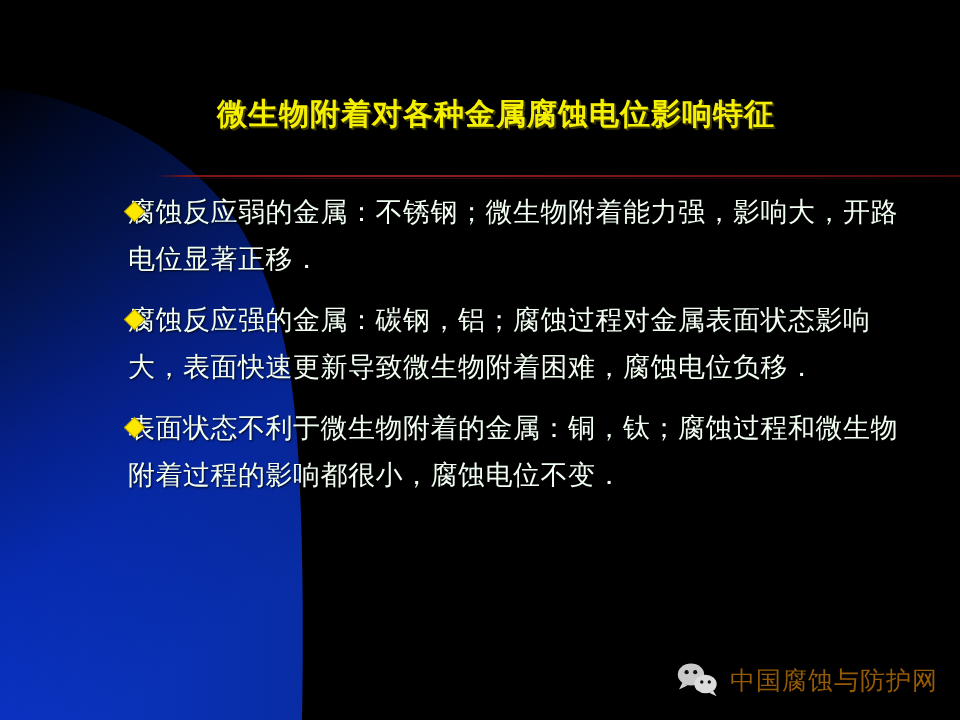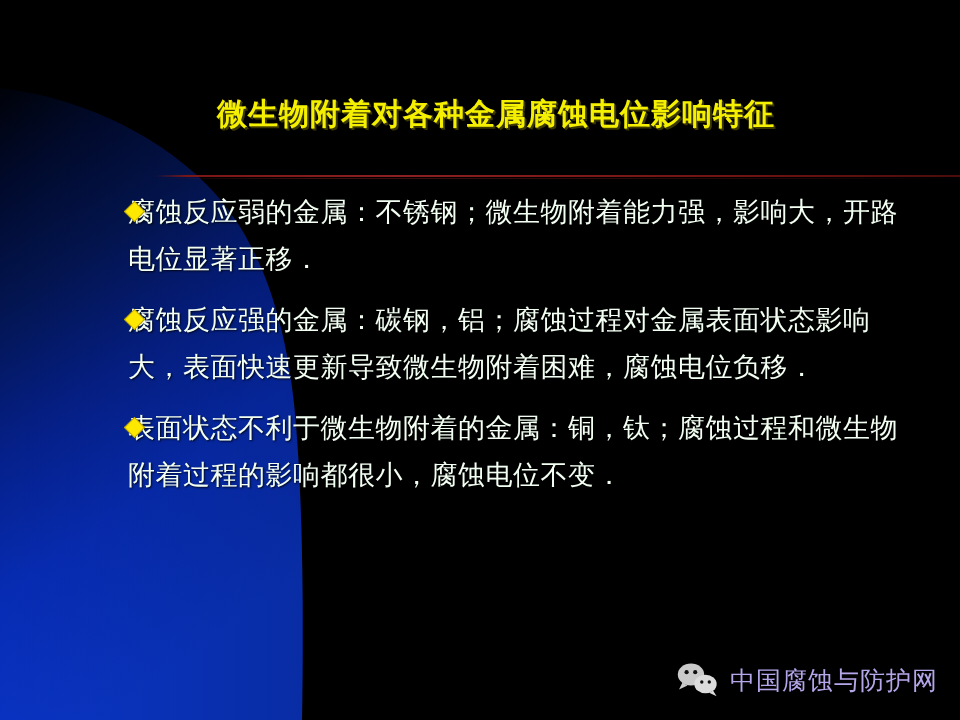--- a/index.html
+++ b/index.html
@@ -104,21 +104,21 @@
     right: 22px;
     bottom: 22px;
     z-index: 5;
     display: flex;
     align-items: center;
     gap: 10px;
     opacity: .92;
   }
   #wechat-icon { display:block; }
   #watermark-text {
-    color: #c4b5fd;
+    color: #a16207;
     font-size: 25px;
     letter-spacing: 1px;
     text-shadow: 0 1px 2px rgba(0,0,0,.9);
   }
 </style>
 </head>
 <body>
 
 <div id="slide">
 

